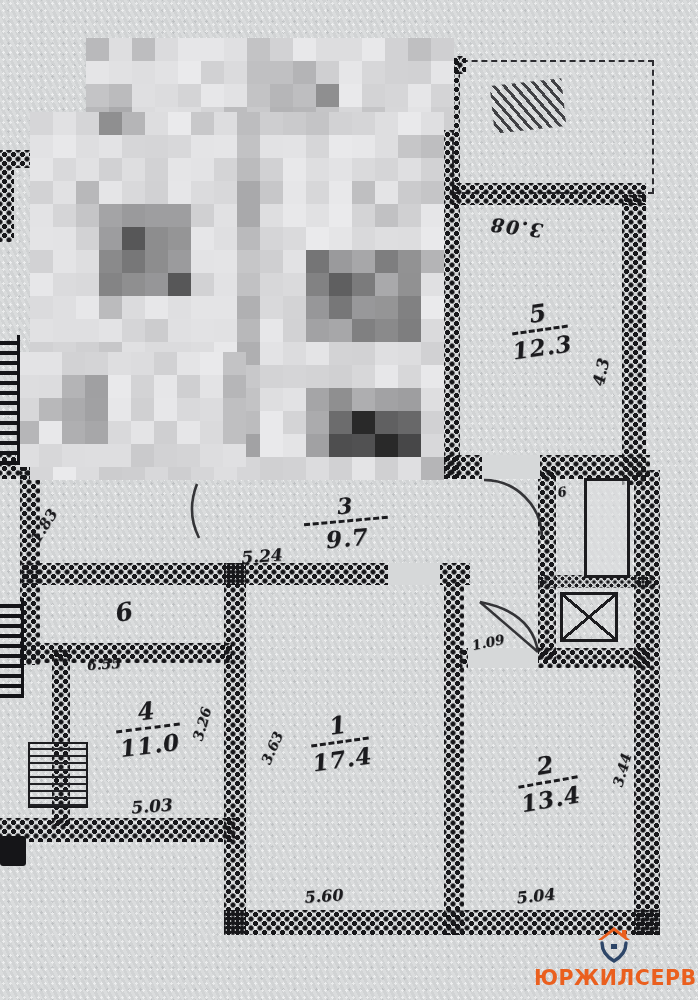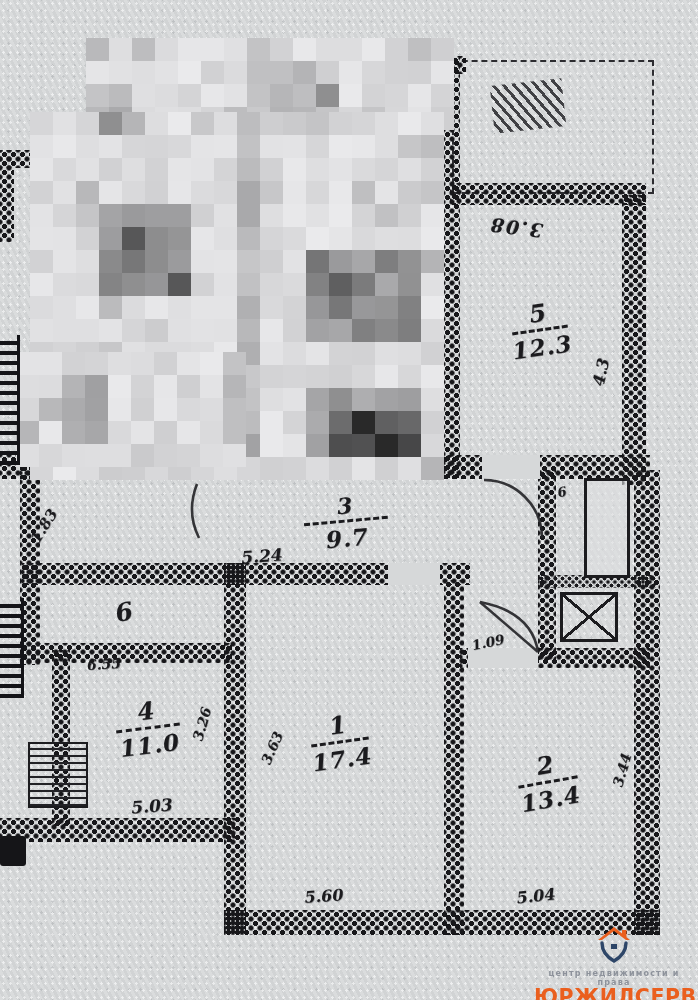--- a/index.html
+++ b/index.html
@@ -612,17 +612,16 @@
     <span>6</span>
   </div>
 
   <div class="logo">
     <svg width="46" height="40" viewBox="0 0 46 40">
       <path d="M23,3 L7,16 L11,16 L23,7 L35,16 L39,16 Z" fill="#ea5f1e"></path>
       <rect x="31" y="6" width="4.5" height="7" fill="#ea5f1e"></rect>
       <path d="M11,19 C11,28 16,33 23,37 C30,33 35,28 35,19" fill="none" stroke="#2e4668" stroke-width="3.4" stroke-linecap="round"></path>
       <rect x="20" y="20" width="6" height="5" fill="#2e4668"></rect>
     </svg>
-    <div class="logo-tagline">центр недвижимости и права</div>
     <div class="logo-name">ЮРЖИЛСЕРВИС</div>
   </div>
 
 </div>
 
 </body></html>

